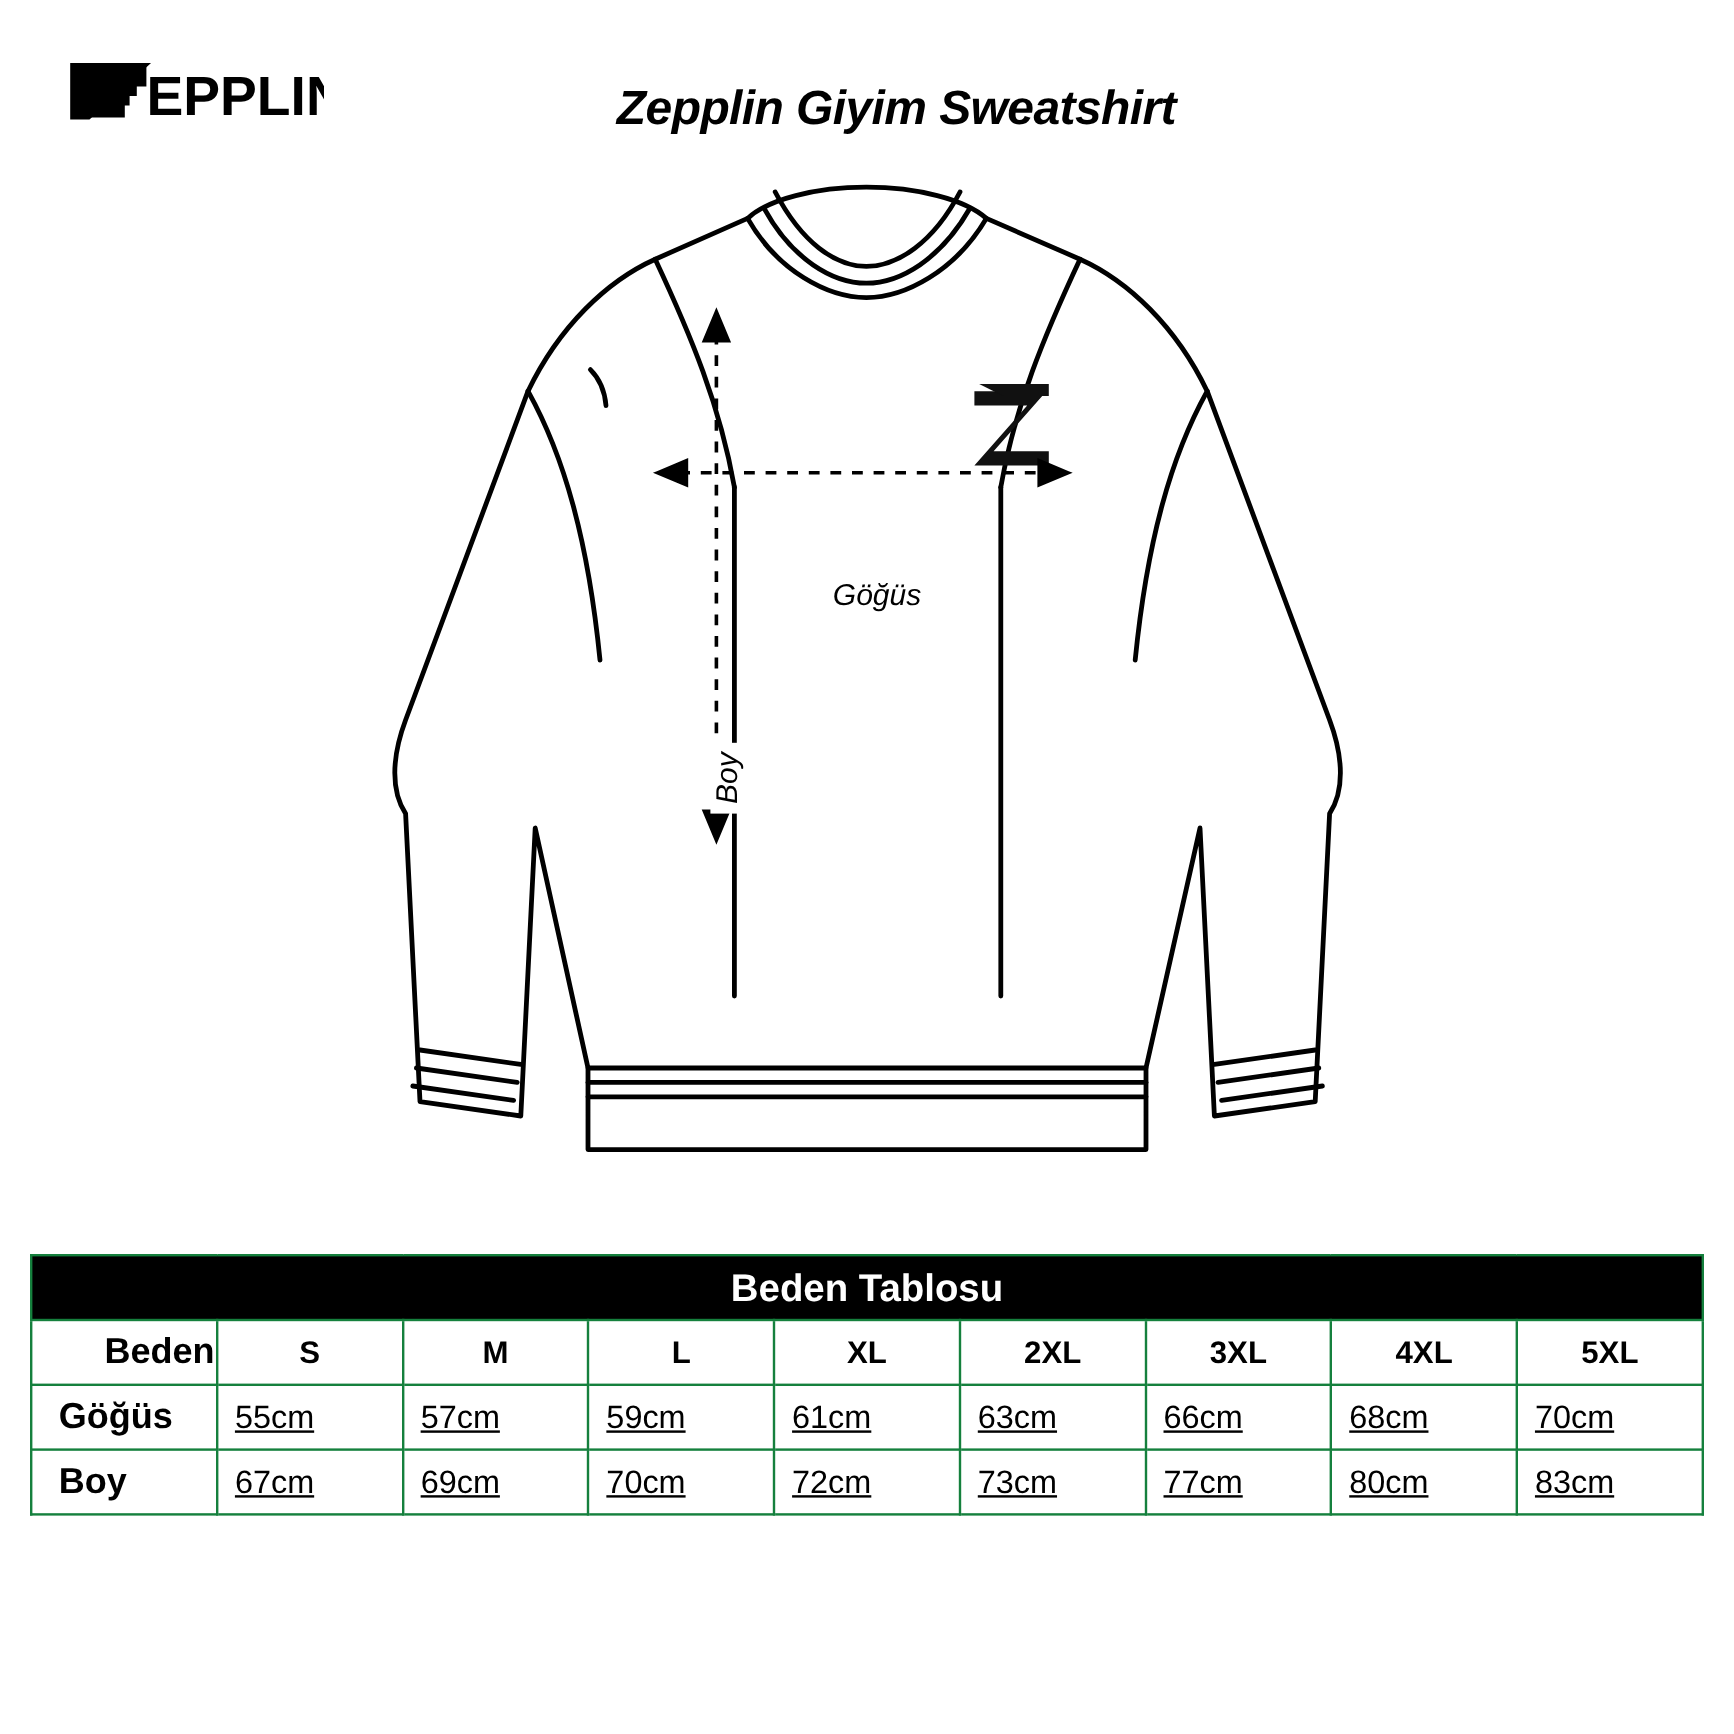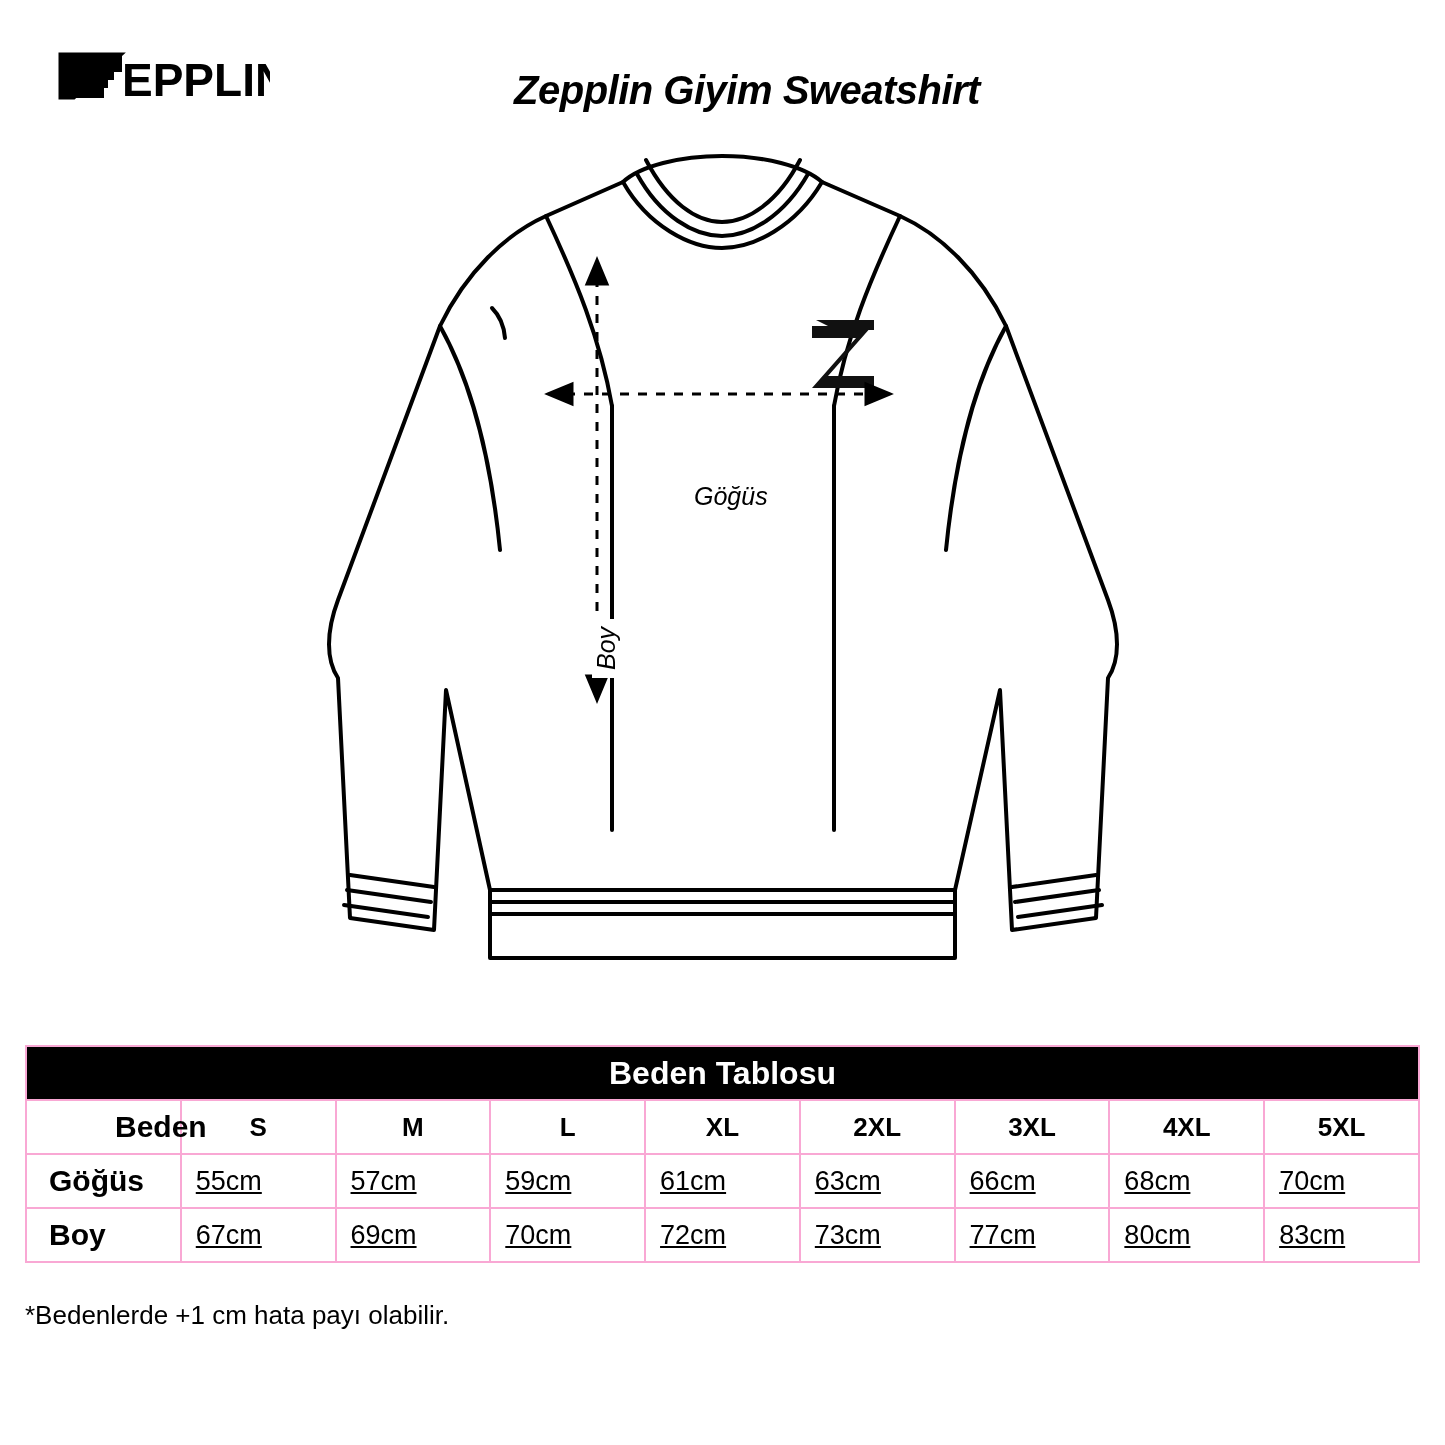--- a/index.html
+++ b/index.html
@@ -80,21 +80,21 @@
     top: 1045px;
     width: 1395px;
   }
   table.size-table {
     border-collapse: collapse;
     width: 1395px;
     table-layout: fixed;
   }
   table.size-table th,
   table.size-table td {
-    border: 2px solid #f9a8d4;
+    border: 2px solid #15803d;
     height: 52px;
     padding: 0 10px;
   }
   .title-row td {
     background: #000;
     color: #fff;
     text-align: center;
     font-size: 32px;
     font-weight: bold;
     height: 60px;
@@ -102,21 +102,21 @@
   }
   .head-row td {
     text-align: center;
     font-size: 26px;
     font-weight: bold;
   }
   .head-row td.rowhead {
     text-align: right;
     font-size: 30px;
     font-weight: bold;
-    padding-left: 88px;
+    padding-left: 60px;
   }
   tbody td.rowhead {
     text-align: left;
     font-size: 30px;
     font-weight: bold;
     padding-left: 22px;
   }
   tbody td.val {
     text-align: left;
     font-size: 27px;
@@ -264,15 +264,14 @@
           <td class="val">72cm</td>
           <td class="val">73cm</td>
           <td class="val">77cm</td>
           <td class="val">80cm</td>
           <td class="val">83cm</td>
         </tr>
       </tbody>
     </table>
   </div>
 
-  <div class="footnote">*Bedenlerde +1 cm hata payı olabilir.</div>
 
 </div>
 
 </body></html>

